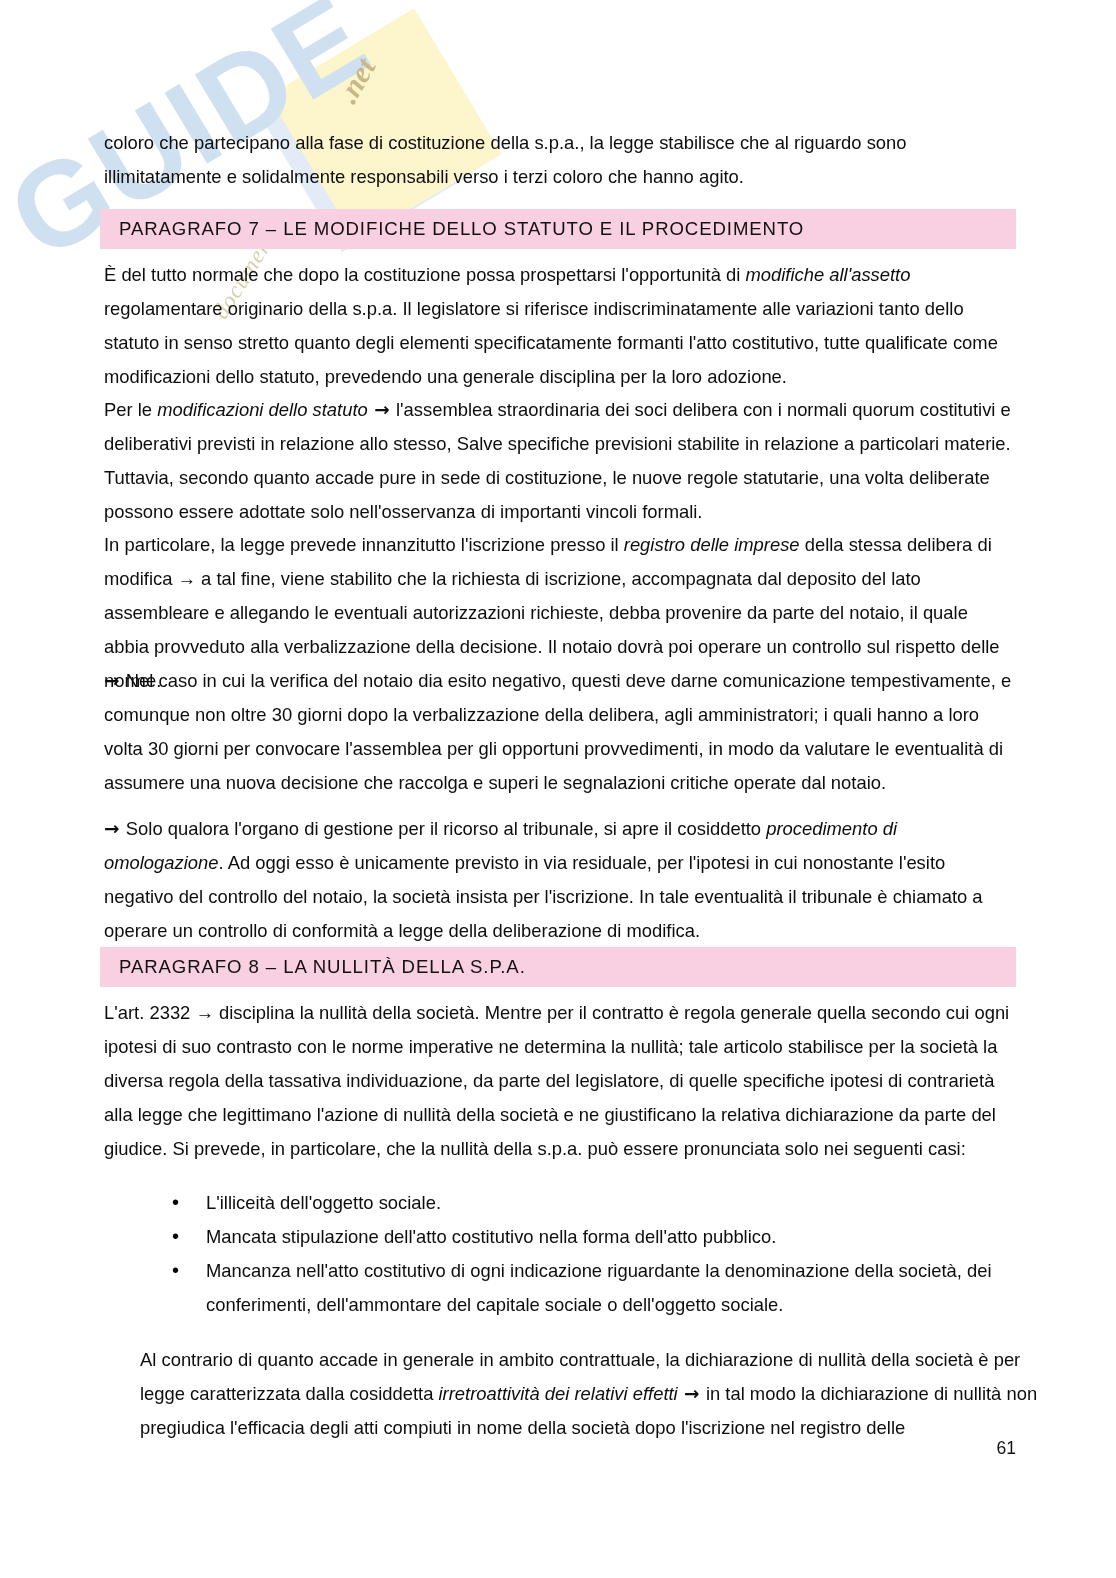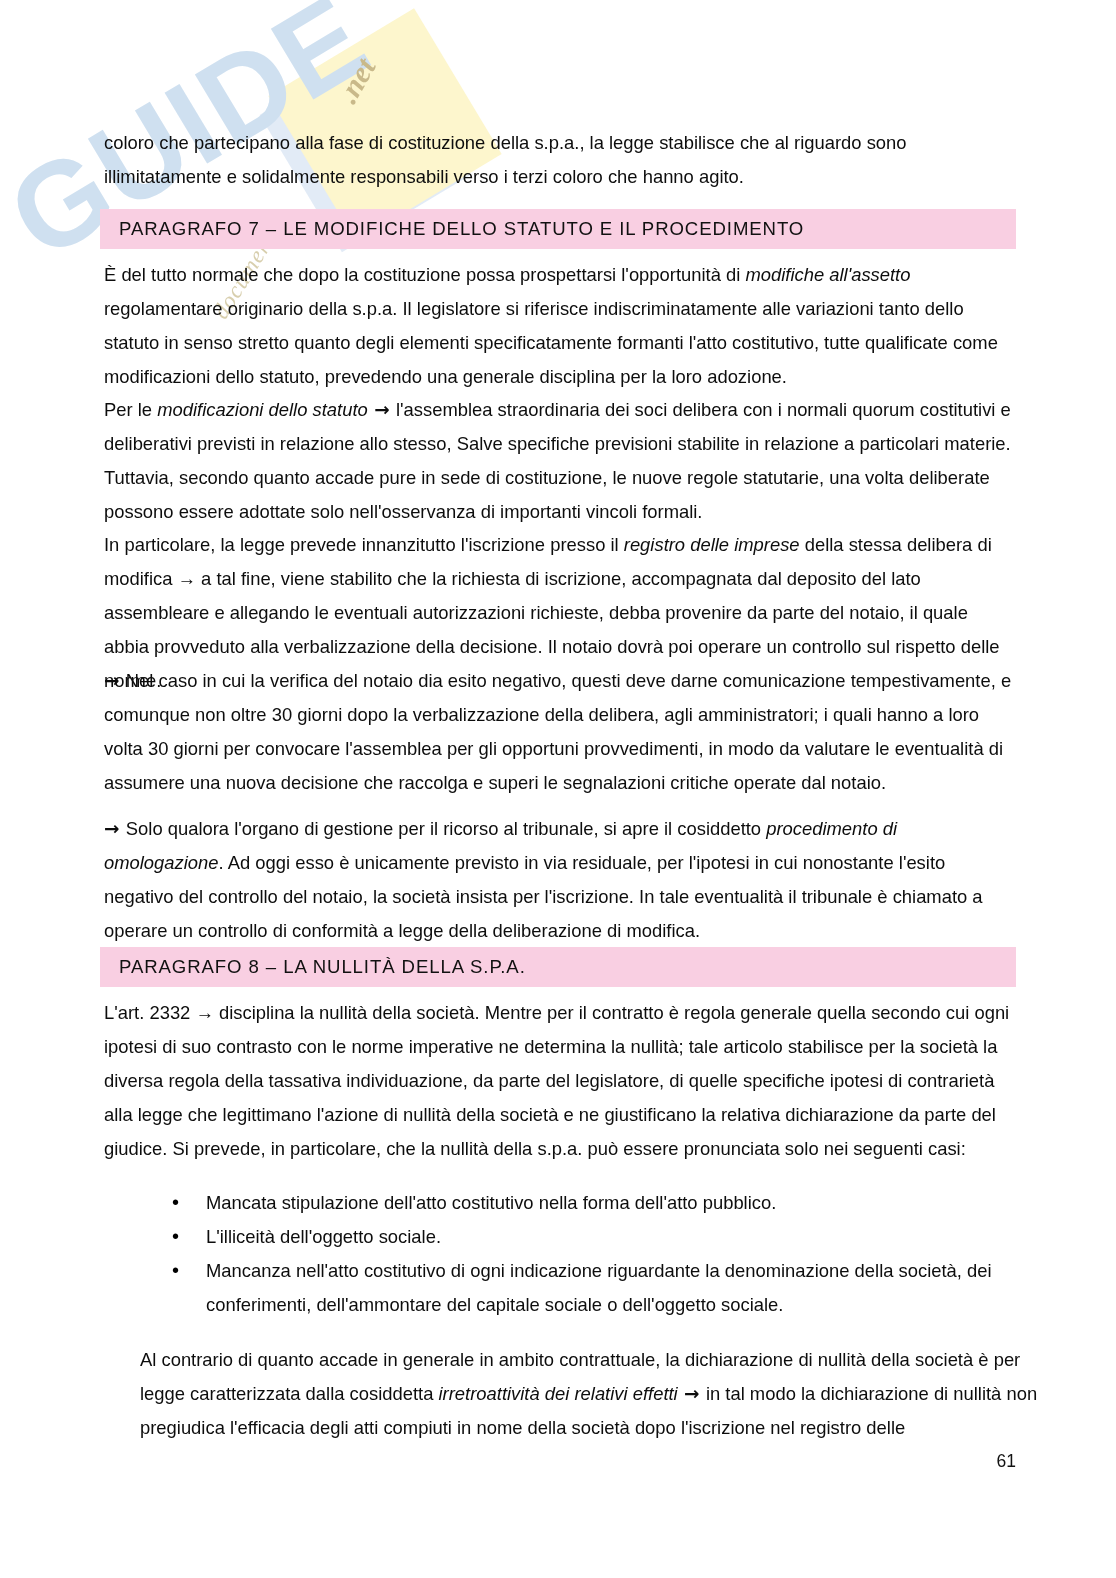--- a/index.html
+++ b/index.html
@@ -149,21 +149,20 @@
   }
   #page-number {
     position: absolute;
     left: 0;
     top: 1438px;
     width: 1016px;
     text-align: right;
     font-size: 17.5px;
     color: #111;
     font-family: "Liberation Sans", sans-serif;
-    margin-top: 13px;
   }
 </style>
 </head>
 <body>
 
 <div id="page">
 
   <div id="watermark">
     <div class="wm-blue-block"></div>
     <div class="wm-diamond"></div>
@@ -204,22 +203,22 @@
 
     <div class="heading-band" style="top:947px; height:40px;">
       <span>PARAGRAFO 8 – LA NULLITÀ DELLA S.P.A.</span>
     </div>
 
     <div class="para" style="top:996px;">
       <span>L'art. 2332 → disciplina la nullità della società. Mentre per il contratto è regola generale quella secondo cui ogni ipotesi di suo contrasto con le norme imperative ne determina la nullità; tale articolo stabilisce per la società la diversa regola della tassativa individuazione, da parte del legislatore, di quelle specifiche ipotesi di contrarietà alla legge che legittimano l'azione di nullità della società e ne giustificano la relativa dichiarazione da parte del giudice. Si prevede, in particolare, che la nullità della s.p.a. può essere pronunciata solo nei seguenti casi:</span>
     </div>
 
     <ul class="bullets" style="top:1186px;">
+      <li><span>L'illiceità dell'oggetto sociale.</span></li>
       <li><span>Mancata stipulazione dell'atto costitutivo nella forma dell'atto pubblico.</span></li>
-      <li><span>L'illiceità dell'oggetto sociale.</span></li>
       <li><span>Mancanza nell'atto costitutivo di ogni indicazione riguardante la denominazione della società, dei conferimenti, dell'ammontare del capitale sociale o dell'oggetto sociale.</span></li>
     </ul>
 
     <div class="para" style="top:1343px;margin-left:36px;">
       <span>Al contrario di quanto accade in generale in ambito contrattuale, la dichiarazione di nullità della società è per legge caratterizzata dalla cosiddetta </span><span class="u-i">irretroattività dei relativi effetti</span><span class="arrow"> → </span><span>in tal modo la dichiarazione di nullità </span><span class="it">non</span><span> pregiudica l'efficacia degli atti compiuti in nome della società dopo l'iscrizione nel registro delle</span>
     </div>
 
     <div id="page-number">61</div>
 
   </div>

